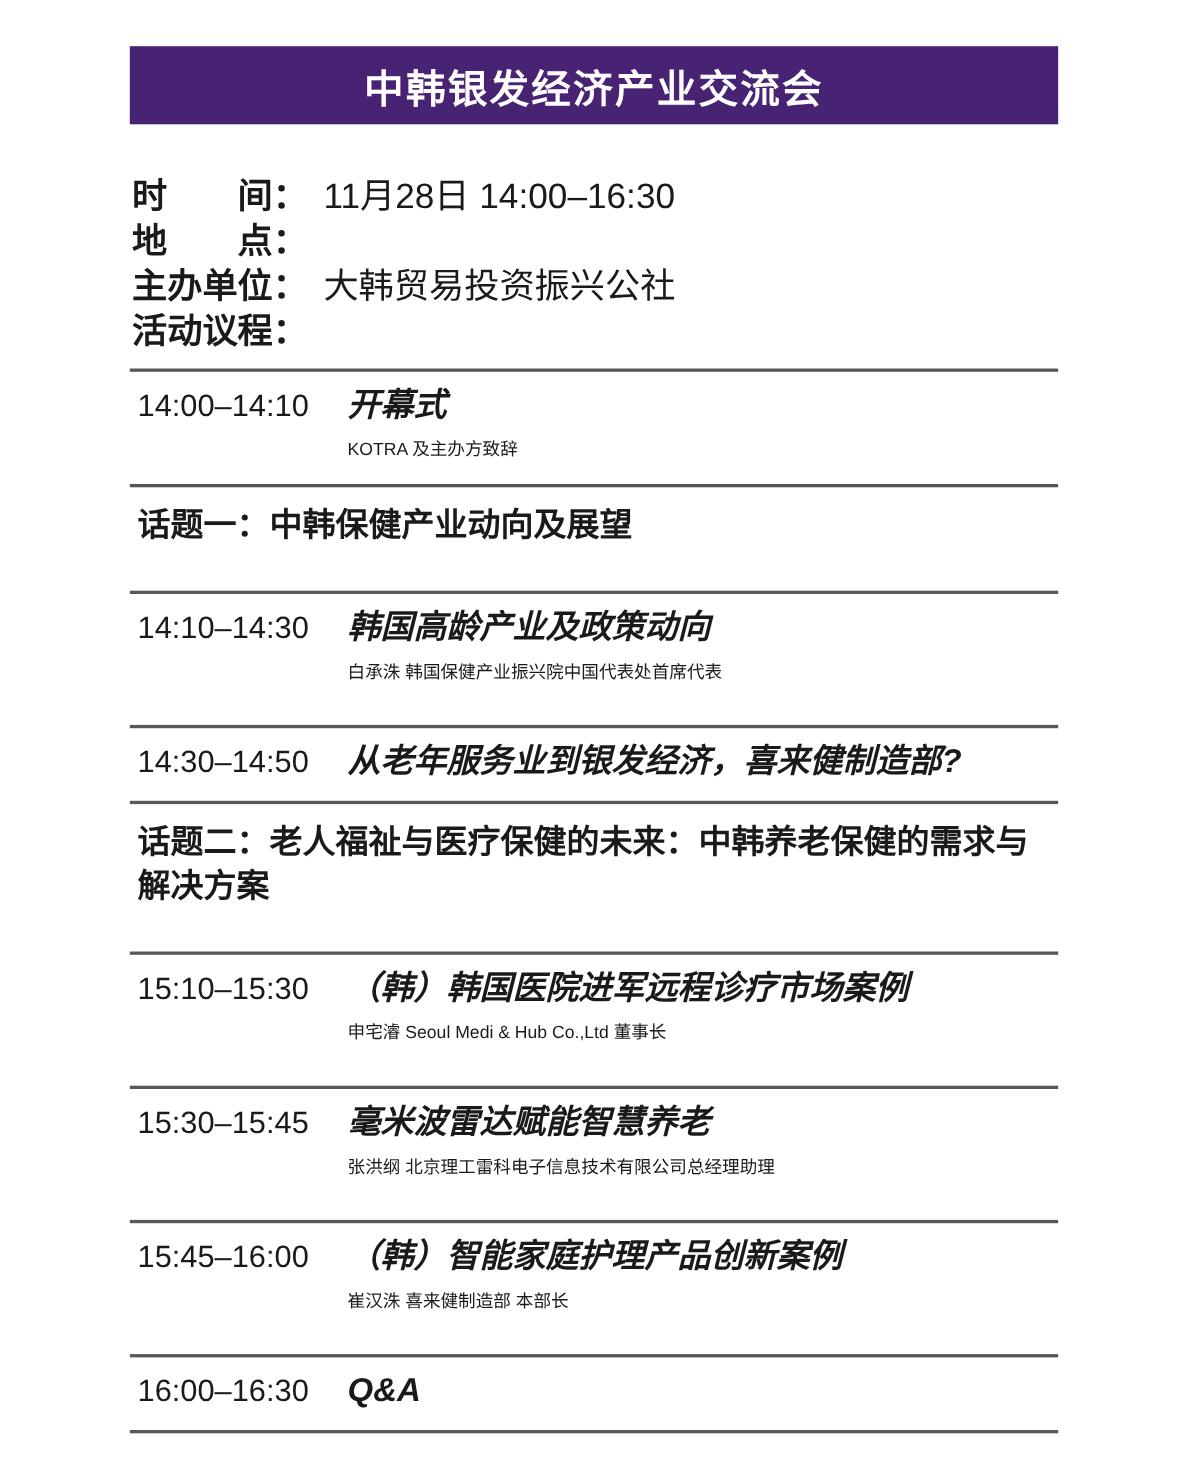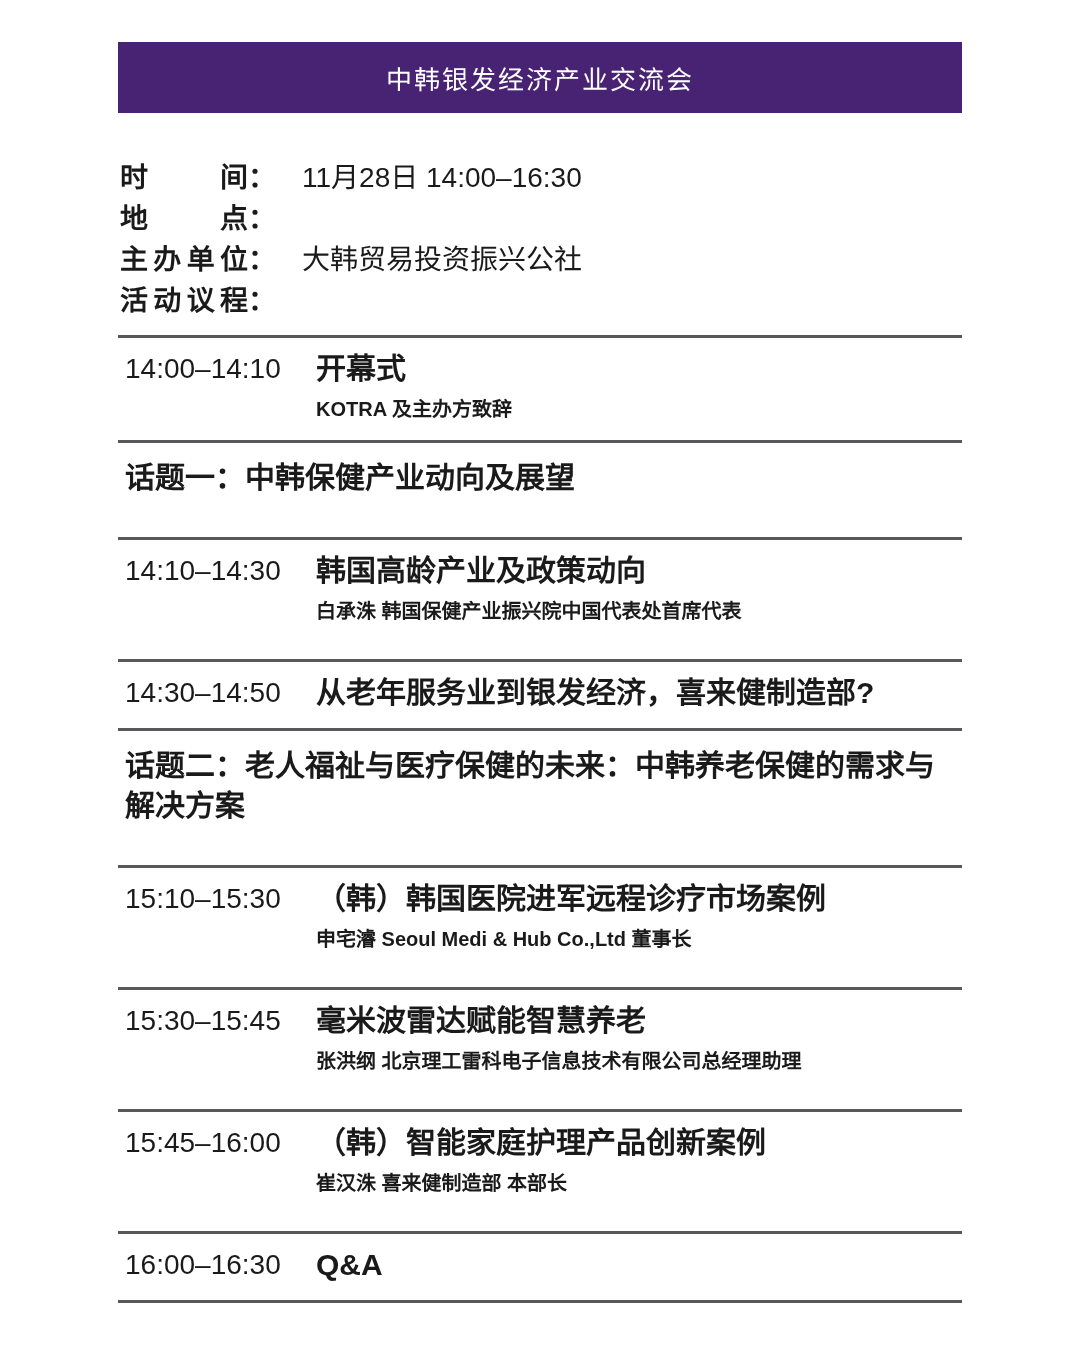--- a/index.html
+++ b/index.html
@@ -17,41 +17,41 @@
   }
   .page{padding:42px 118px 0 118px;}
 
   
   .banner{
     height:71px;background:var(--header-bg);
     display:flex;align-items:center;justify-content:center;
     margin-bottom:41px;
   }
   .banner-title{
-    color:var(--header-fg);font-size:26px;font-weight:400;letter-spacing:2px;
+    color:var(--header-fg);font-size:36px;font-weight:700;letter-spacing:2px;
   }
 
   
   .info{margin:0 0 12px 2px;}
-  .info-row{height:41px;display:flex;align-items:center;font-size:28px;}
+  .info-row{height:41px;display:flex;align-items:center;font-size:32px;}
   .info-label{
     display:inline-block;width:128px;font-weight:700;
     text-align:justify;text-align-last:justify;
   }
   .info-colon{font-weight:700;}
-  .info-value{margin-left:26px;font-weight:400;}
+  .info-value{margin-left:14px;font-weight:400;}
 
   
   .agenda{border-bottom:3px solid var(--sep);}
   .row{border-top:3px solid var(--sep);}
   .session{display:flex;align-items:flex-start;padding:10px 0 14px 7px;margin-top:17px;}
   .time{flex:0 0 191px;width:191px;font-size:28px;line-height:42px;font-weight:400;}
   .session-content{flex:1;min-width:0;}
-  .title{font-size:30px;font-weight:700;line-height:42px;}
-  .speaker{font-size:20px;line-height:33px;margin-top:3px;font-weight:700;}
+  .title{font-size:30px;font-weight:700;line-height:42px;font-style:italic;}
+  .speaker{font-size:16px;line-height:33px;margin-top:3px;font-weight:400;}
   .topic{padding:15px 0 22px 7px;}
   .topic-text{font-size:30px;font-weight:700;line-height:40px;}
 </style>
 </head>
 <body>
 
 <div class="page">
 
   <div class="banner">
     <span class="banner-title">中韩银发经济产业交流会</span>

